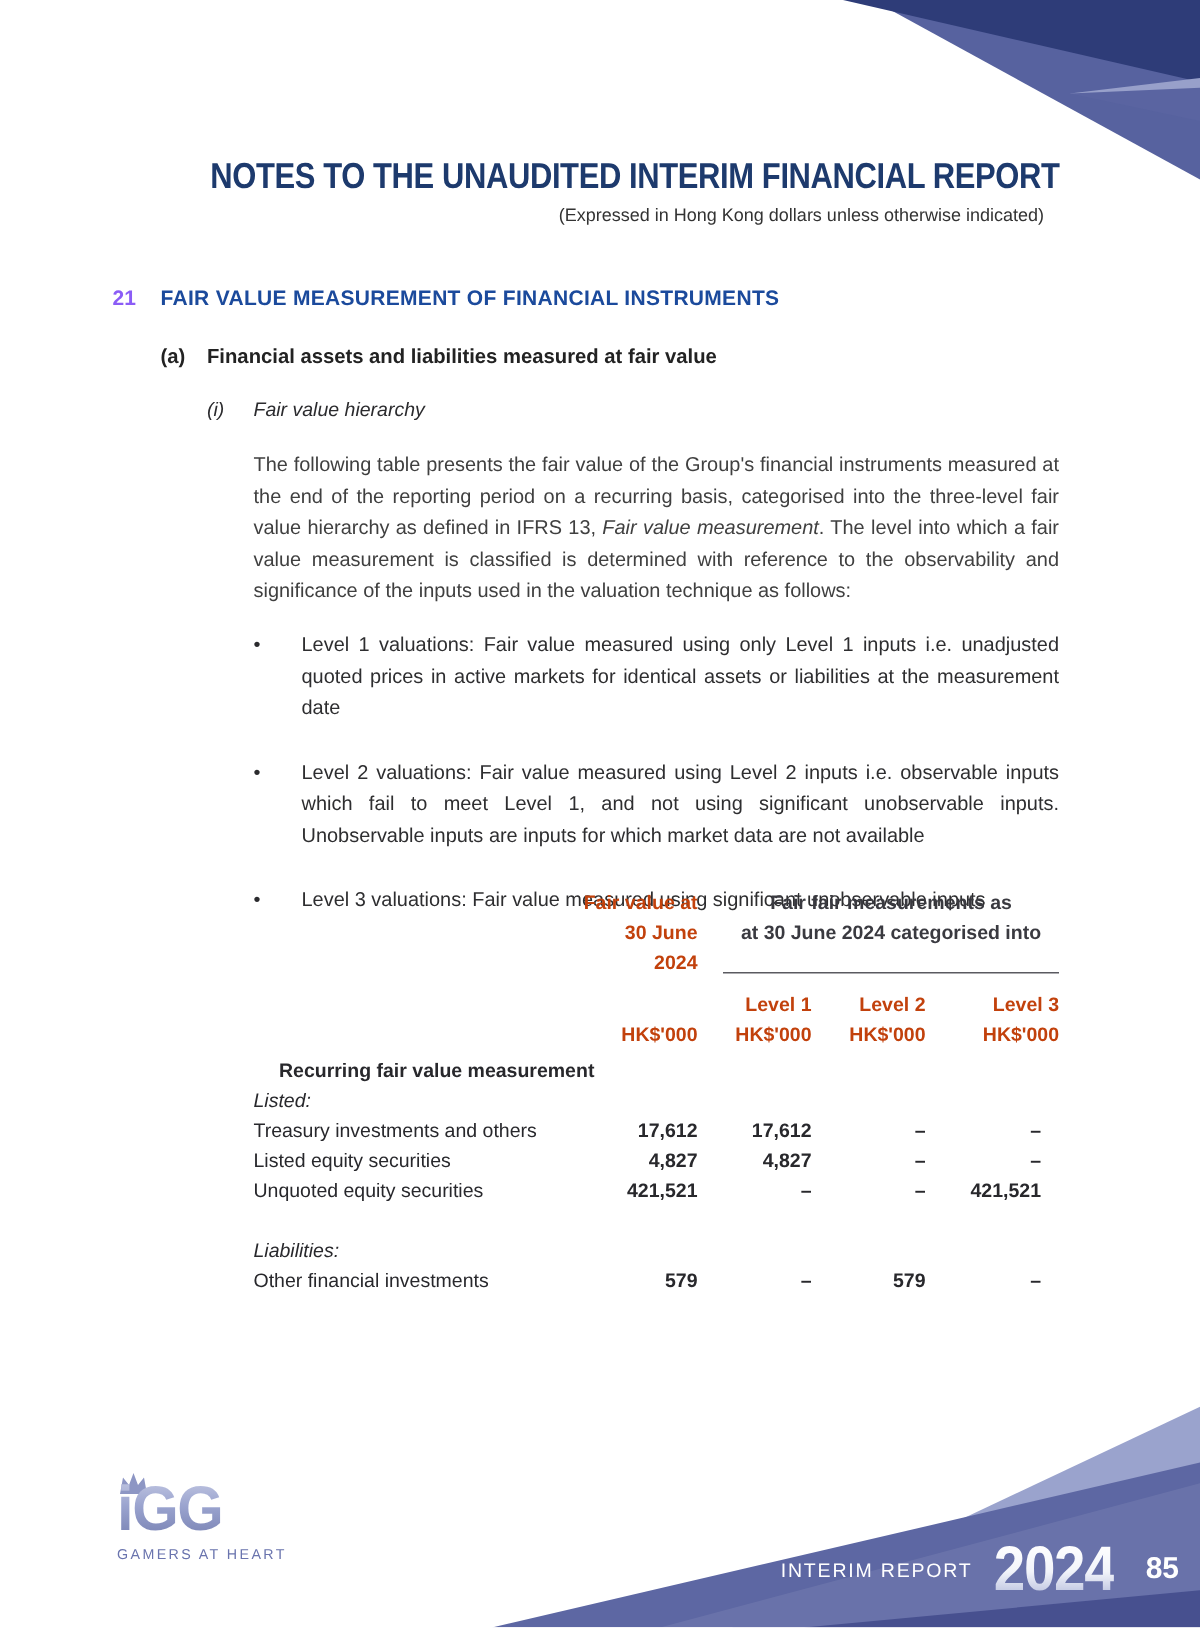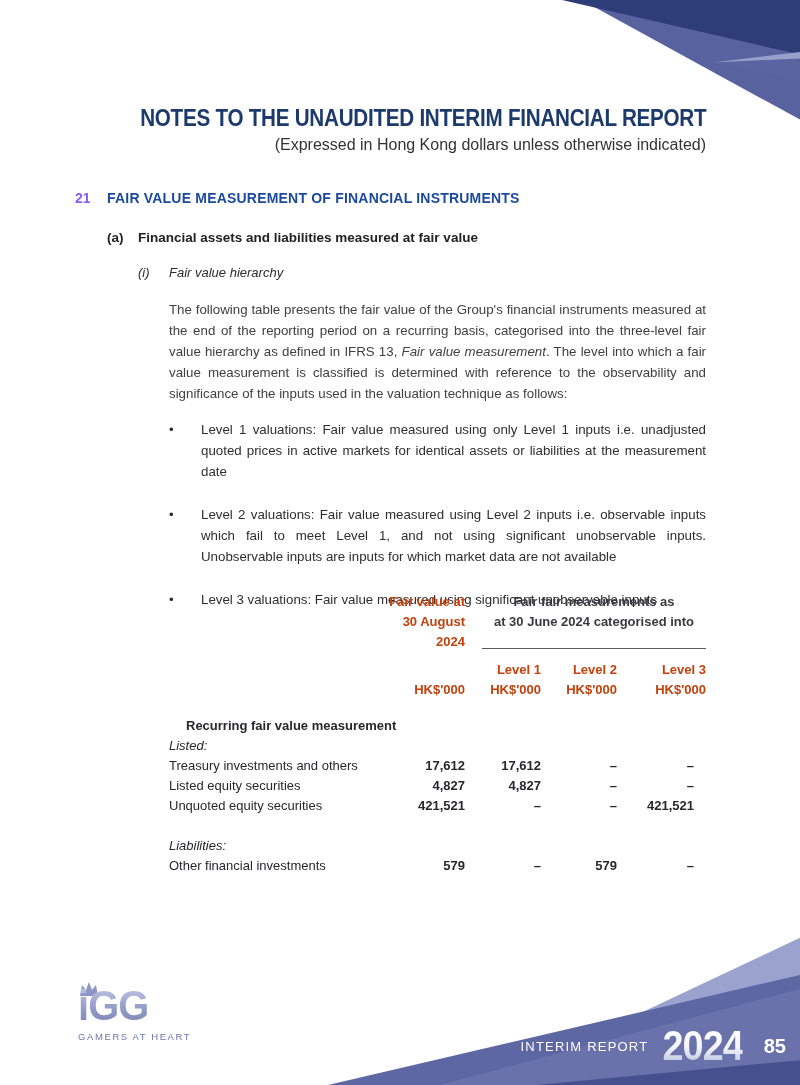--- a/index.html
+++ b/index.html
@@ -16,22 +16,22 @@
   .sliver-light { background:#98a0ca; clip-path:polygon(69% 48%, 100% 40%, 100% 52%); }
   .sliver-mid   { background:#5a64a1; clip-path:polygon(69% 48%, 100% 45%, 100% 62%); }
 
   
   .doc-title {
     position:absolute; top:104px; right:94px;
     font-size:24px; font-weight:bold; color:#1d3a6d; letter-spacing:-0.3px;
     white-space:nowrap; transform:scaleX(0.86); transform-origin:100% 50%;
   }
   .doc-subtitle {
-    position:absolute; top:136px; right:94px;
-    font-size:16px; color:#333; white-space:nowrap;
+    position:absolute; top:136px; right:104px;
+    font-size:12px; color:#333; white-space:nowrap;
   }
 
   
   .sec-num   { position:absolute; left:75px;  top:190px; font-size:14px; font-weight:bold; color:#8b5cf6; }
   .sec-head  { position:absolute; left:107px; top:190px; font-size:14px; font-weight:bold; color:#1b4a9c; letter-spacing:0.2px; }
   .sub-a-num  { position:absolute; left:107px; top:230px; font-size:13.5px; font-weight:bold; color:#222; }
   .sub-a-head { position:absolute; left:138px; top:230px; font-size:13.5px; font-weight:bold; color:#222; }
   .sub-i-num  { position:absolute; left:138px; top:265px; font-size:13px; font-style:italic; color:#2b2b2e; }
   .sub-i-head { position:absolute; left:169px; top:265px; font-size:13px; font-style:italic; color:#2b2b2e; }
 
@@ -52,21 +52,21 @@
   .c1 { width:76px; flex:0 0 76px; text-align:right; }
   .c2 { width:76px; flex:0 0 76px; text-align:right; }
   .c3 { width:76px; flex:0 0 76px; text-align:right; }
   .c4 { width:89px; flex:0 0 89px; text-align:right; }
   .c4-inset { padding-right:12px; }
   .hdr { font-weight:bold; color:#c2410c;text-align:right; }
   .grp { width:241px; flex:0 0 241px; }
   .grp-line { margin-left:17px; text-align:center; font-weight:bold; color:#3a3a40; line-height:20px; }
   .grp-rule { border-bottom:1.5px solid #5a5a60; padding-bottom:16px; }
   .levels-row { margin-top:8px; }
-  .body-start { margin-top:16px;padding-left:17px; }
+  .body-start { margin-top:4px;padding-left:17px; }
   .bold { font-weight:bold; }
   .ital { font-style:italic; }
   .gap20 { height:20px; }
 
   
   .footer-decor { position:absolute; left:0; top:930px; width:800px; height:155px; }
   .footer-decor .shape { position:absolute; inset:0; }
   .band-light { background:#9aa3cd; clip-path:polygon(100% 5%, 61% 100%, 100% 100%); }
   .band-mid   { background:#5d67a3; clip-path:polygon(100% 29%, 41% 100%, 100% 100%); }
   .band-sheen { background:rgba(255,255,255,0.08); clip-path:polygon(100% 38%, 55% 100%, 100% 100%); }
@@ -135,21 +135,21 @@
 <div class="tbl">
   <div class="trow">
     <div class="c-label"></div>
     <div class="c1 hdr">Fair value at</div>
     <div class="grp">
       <div class="grp-line">Fair fair measurements as</div>
     </div>
   </div>
   <div class="trow">
     <div class="c-label"></div>
-    <div class="c1 hdr">30 August 2024</div>
+    <div class="c1 hdr">30 June 2024</div>
     <div class="grp">
       <div class="grp-line grp-rule">at 30 June 2024 categorised into</div>
     </div>
   </div>
   <div class="trow levels-row">
     <div class="c-label"></div>
     <div class="c1"></div>
     <div class="c2 hdr">Level 1</div>
     <div class="c3 hdr">Level 2</div>
     <div class="c4 hdr">Level 3</div>

